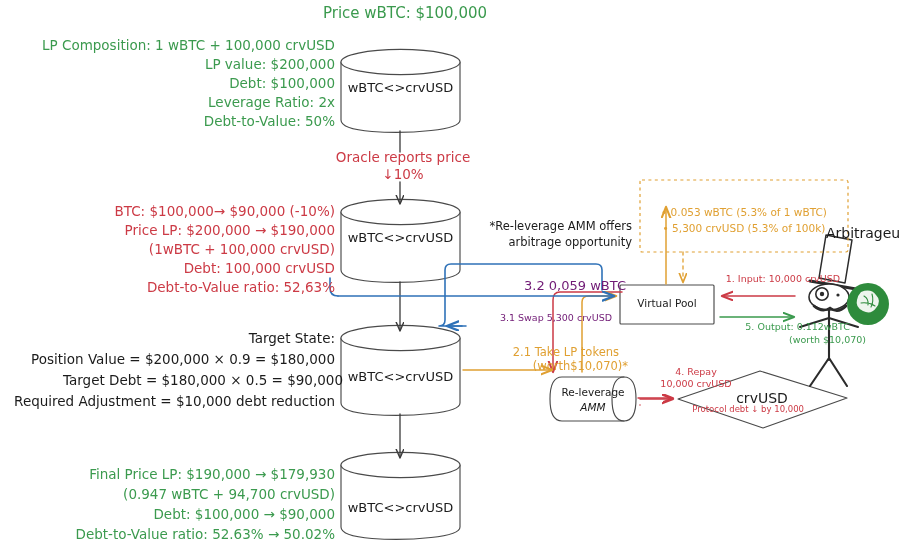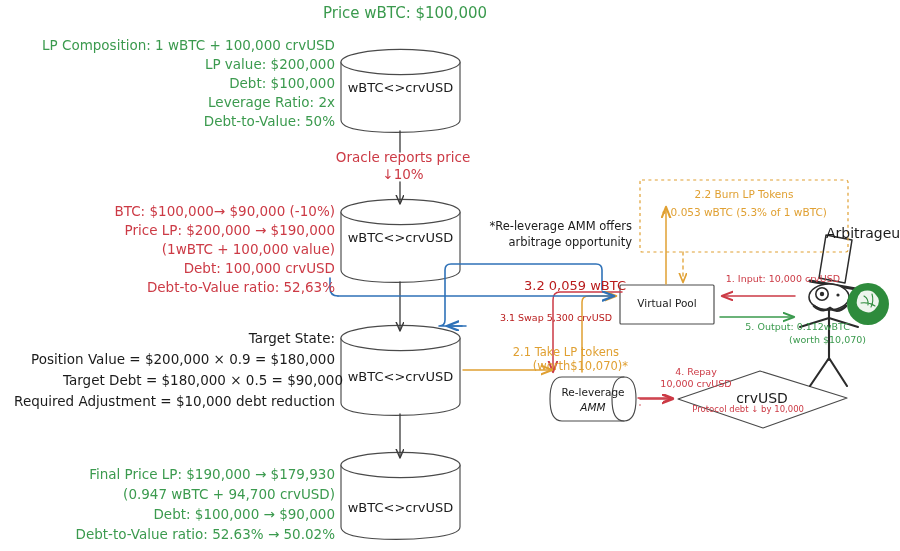--- a/index.html
+++ b/index.html
@@ -3,21 +3,21 @@
 <meta charset="utf-8">
 <style>
   html,body{margin:0;padding:0;background:#ffffff;}
   body{width:900px;height:551px;overflow:hidden;
        font-family:"DejaVu Sans", sans-serif;}
   #stage{position:relative;width:900px;height:487px;}
   .txt{position:absolute;white-space:pre;line-height:1.22;}
   .green{color:#3b9a4e;}
   .red{color:#cc3a45;}
   .black{color:#1b1b1b;}
-  .blue{color:#b91c1c;}
+  .blue{color:#701a75;}
   .orange{color:#e0a032;}
   .ta-r{text-align:right;}
   .ta-c{text-align:center;}
   .ta-l{text-align:right;}
   svg{position:absolute;left:0;top:0;}
   .cyl-label{position:absolute;text-align:center;color:#1b1b1b;white-space:pre;}
 </style>
 </head>
 <body>
 
@@ -169,21 +169,21 @@
     <div class="txt green ta-r" style="left:10px;top:113px;width:325px;font-size:13.5px;">Debt-to-Value: 50%</div>
   </div>
   <div class="cyl-label" style="left:341px;top:80px;width:119px;font-size:13px;">wBTC&lt;&gt;crvUSD</div>
 
   <div class="txt red ta-c" style="left:318px;top:149px;width:170px;font-size:13.5px;">Oracle reports price</div>
   <div class="txt red ta-c" style="left:318px;top:166px;width:170px;font-size:13.5px;">↓10%</div>
 
   <div>
     <div class="txt red ta-r" style="left:20px;top:203px;width:315px;font-size:13.5px;">BTC: $100,000→ $90,000 (-10%)</div>
     <div class="txt red ta-r" style="left:20px;top:222px;width:315px;font-size:13.5px;">Price LP: $200,000 → $190,000</div>
-    <div class="txt red ta-r" style="left:20px;top:241px;width:315px;font-size:13.5px;">(1wBTC + 100,000 value)</div>
+    <div class="txt red ta-r" style="left:20px;top:241px;width:315px;font-size:13.5px;">(1wBTC + 100,000 crvUSD)</div>
     <div class="txt red ta-r" style="left:20px;top:260px;width:315px;font-size:13.5px;">Debt: 100,000 crvUSD</div>
     <div class="txt red ta-r" style="left:20px;top:279px;width:315px;font-size:13.5px;">Debt-to-Value ratio: 52,63%</div>
   </div>
   <div class="cyl-label" style="left:341px;top:230px;width:119px;font-size:13px;">wBTC&lt;&gt;crvUSD</div>
 
   <div class="txt black ta-l" style="left:472px;top:219px;width:160px;font-size:11.5px;">*Re-leverage AMM offers</div>
   <div class="txt black ta-l" style="left:472px;top:235px;width:160px;font-size:11.5px;">arbitrage opportunity</div>
 
   <div>
     <div class="txt black ta-r" style="left:0px;top:330px;width:335px;font-size:13.5px;">Target State:</div>
@@ -194,22 +194,22 @@
   <div class="cyl-label" style="left:341px;top:369px;width:119px;font-size:13px;">wBTC&lt;&gt;crvUSD</div>
 
   <div>
     <div class="txt green ta-r" style="left:10px;top:466px;width:325px;font-size:13.5px;">Final Price LP: $190,000 → $179,930</div>
     <div class="txt green ta-r" style="left:10px;top:486px;width:325px;font-size:13.5px;">(0.947 wBTC + 94,700 crvUSD)</div>
     <div class="txt green ta-r" style="left:10px;top:506px;width:325px;font-size:13.5px;">Debt: $100,000 → $90,000</div>
     <div class="txt green ta-r" style="left:10px;top:526px;width:325px;font-size:13.5px;text-align:right;">Debt-to-Value ratio: 52.63% → 50.02%</div>
   </div>
   <div class="cyl-label" style="left:341px;top:500px;width:119px;font-size:13px;">wBTC&lt;&gt;crvUSD</div>
 
-  <div class="txt orange ta-c" style="left:640px;top:188px;width:208px;font-size:10.5px;">2.2 Burn LP Tokens</div>
   <div class="txt orange ta-c" style="left:640px;top:206px;width:208px;font-size:10.5px;">• 0.053 wBTC (5.3% of 1 wBTC)</div>
+  <div class="txt orange ta-c" style="left:640px;top:222px;width:208px;font-size:10.5px;">• 5,300 crvUSD (5.3% of 100k)</div>
 
   <div class="cyl-label" style="left:620px;top:297px;width:94px;font-size:10.5px;">Virtual Pool</div>
   <div class="cyl-label" style="left:550px;top:386px;width:86px;font-size:10.5px;">Re-leverage</div>
   <div class="cyl-label" style="left:550px;top:401px;width:86px;font-size:10.5px;font-style:italic;">AMM</div>
   <div class="cyl-label" style="left:712px;top:390px;width:100px;font-size:14px;">crvUSD</div>
   <div class="txt black ta-l" style="left:786px;top:225px;width:120px;font-size:14px;">Arbitrageur</div>
 
   <div class="txt red ta-l" style="left:700px;top:273px;width:140px;font-size:9.5px;">1. Input: 10,000 crvUSD</div>
 
   <div class="txt orange ta-l" style="left:459px;top:345px;width:160px;font-size:11.5px;">2.1 Take LP tokens</div>

